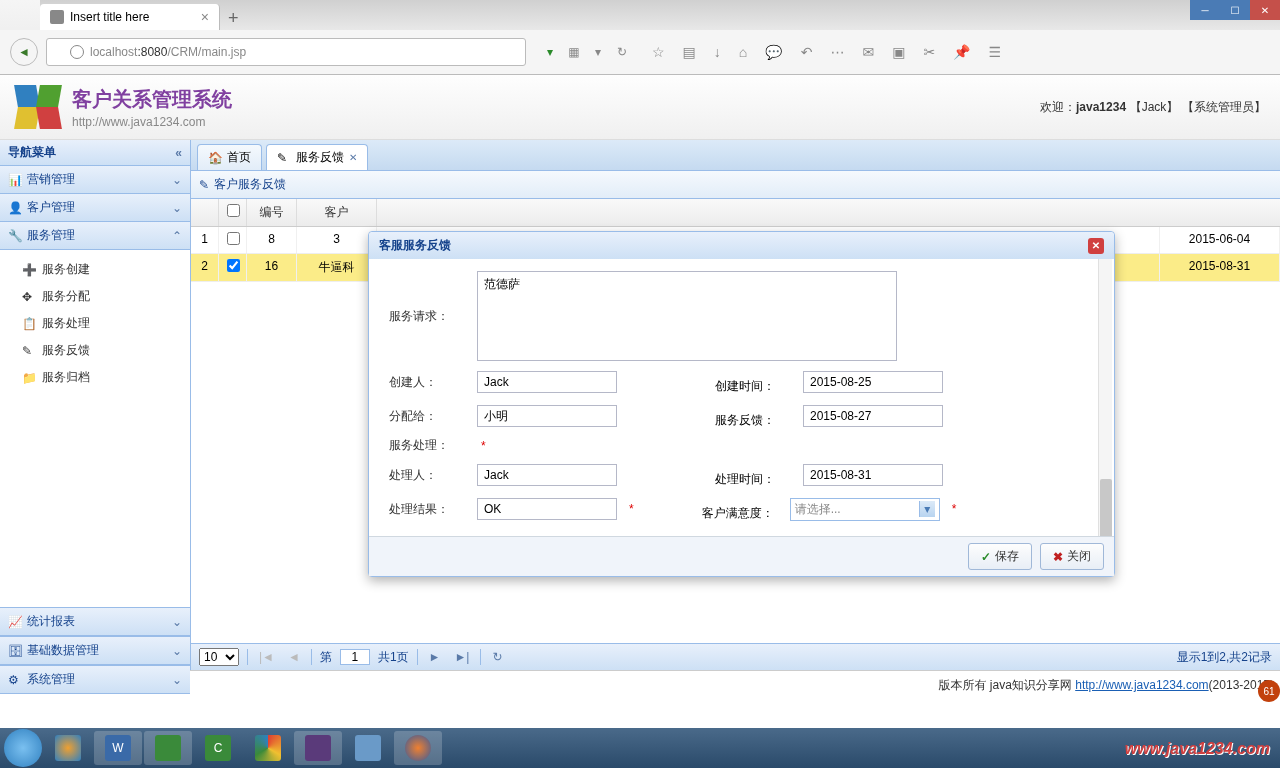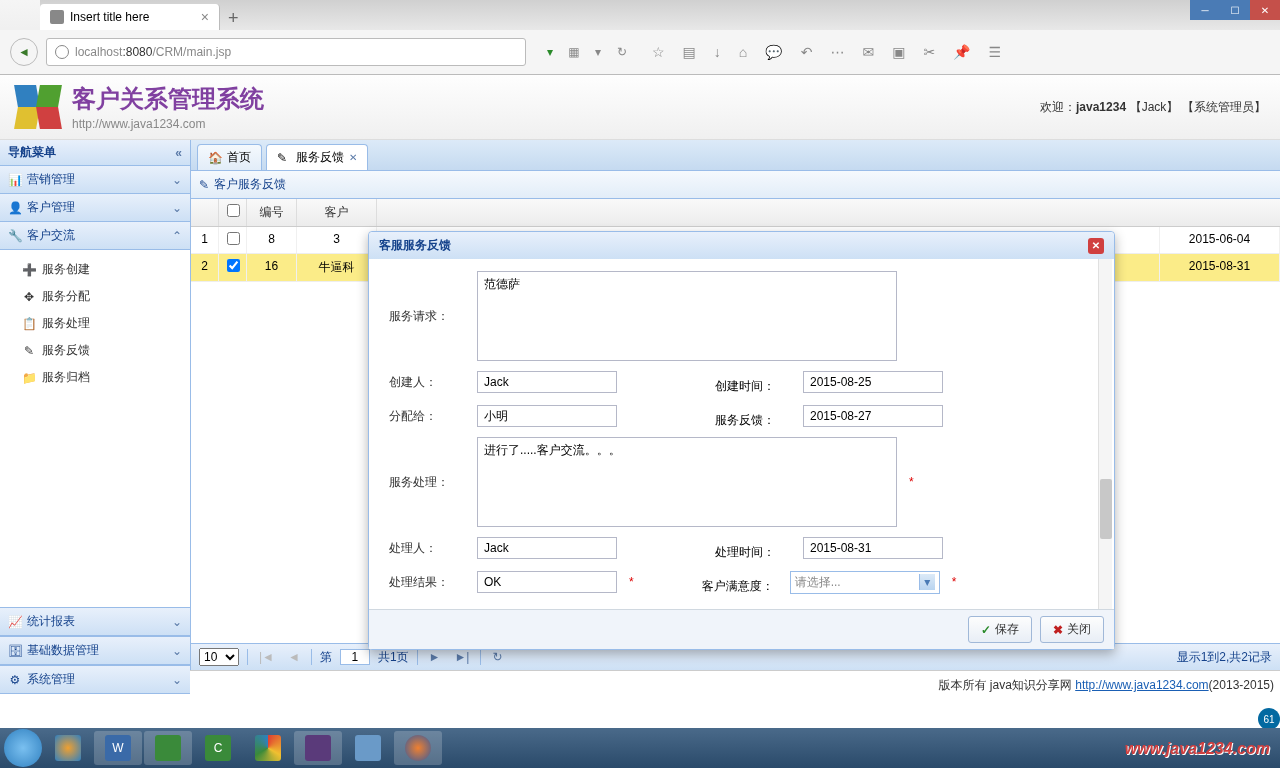--- a/index.html
+++ b/index.html
@@ -13,21 +13,21 @@
 .tab-close { margin-left: auto; color: #888; cursor: pointer; font-size: 14px; }
 .tab-add { padding: 4px 8px; color: #666; font-size: 18px; cursor: pointer; margin-top: 4px; }
 .window-controls { position: absolute; right: 0; top: 0; display: flex; }
 .win-btn { width: 30px; height: 20px; display: flex; align-items: center; justify-content: center; color: #fff; font-size: 10px; cursor: pointer; }
 .win-min { background: #4a7bb5; }
 .win-max { background: #4a7bb5; }
 .win-close { background: #c5504a; }
 
 .nav-bar { display: flex; align-items: center; padding: 8px 10px; gap: 8px; background: #f5f5f5; }
 .nav-back { width: 28px; height: 28px; border-radius: 50%; border: 1px solid #bbb; display: flex; align-items: center; justify-content: center; color: #3a7a2a; cursor: pointer; }
-.url-bar { flex: 0 0 480px; height: 28px; border: 1px solid #bbb; border-radius: 3px; padding: 0 8px; display: flex; align-items: center; background: #fff; }
+.url-bar { flex: 0 0 480px; height: 28px; border: 1px solid #bbb; border-radius: 3px; padding: 0 23px; display: flex; align-items: center; background: #fff; }
 .url-globe { width: 14px; height: 14px; border: 1px solid #888; border-radius: 50%; margin-right: 6px; }
 .url-text { color: #888; }
 .url-host { color: #333; }
 .nav-icons { display: flex; gap: 4px; margin-left: 6px; }
 .nav-icon { width: 20px; height: 20px; color: #888; display: flex; align-items: center; justify-content: center; cursor: pointer; }
 .search-box { width: 190px; height: 28px; border: 1px solid #bbb; border-radius: 3px; padding: 0 8px; display: flex; align-items: center; background: #fff; color: #aaa; font-style: italic; margin-left: 10px; }
 .tool-icons { display: flex; gap: 18px; margin-left: 12px; color: #888; }
 .tool-icon { cursor: pointer; font-size: 14px; }
 
 .bookmark-bar { display: flex; align-items: center; padding: 6px 10px; gap: 14px; background: #f5f5f5; border-top: 1px solid #ddd; }
@@ -36,28 +36,28 @@
 .bm-icon.folder { background: #f0c050; border: 1px solid #d0a030; }
 .bm-icon.red { background: #e03030; }
 
 
 .app-header { display: flex; align-items: center; padding: 8px 14px; background: linear-gradient(#fefefe, #f0f0f0); border-bottom: 1px solid #ddd; }
 .logo { width: 48px; height: 48px; position: relative; margin-right: 10px; }
 .logo::before { content: ""; position: absolute; width: 22px; height: 22px; background: #3080c0; left: 2px; top: 2px; transform: skewX(10deg); }
 .logo::after { content: ""; position: absolute; width: 22px; height: 22px; background: #50a030; right: 2px; top: 2px; transform: skewX(-10deg); }
 .logo-b { position: absolute; width: 22px; height: 22px; background: #e0c030; left: 2px; bottom: 2px; transform: skewX(-10deg); }
 .logo-b2 { position: absolute; width: 22px; height: 22px; background: #d04040; right: 2px; bottom: 2px; transform: skewX(10deg); }
-.app-title { font-size: 24px; color: #8040a0; font-weight: bold; }
+.app-title { font-size: 20px; color: #8040a0; font-weight: bold; }
 .app-sub { font-size: 12px; color: #888; margin-top: 2px; display: block; }
 .welcome { margin-left: auto; color: #333; font-size: 13px; }
 .welcome b { font-weight: bold; }
 
 
 .main { display: flex; height: 530px; background: #f5f8fc; }
-.sidebar { width: 191px; border-right: 1px solid #99bce8; background: #d4e5f7; text-align: center; }
+.sidebar { width: 191px; border-right: 1px solid #99bce8; background: #d4e5f7; }
 .side-title { background: linear-gradient(#e8f0fb, #cde0f5); border-bottom: 1px solid #99bce8; padding: 4px 8px; color: #15428b; font-weight: bold; display: flex; align-items: center; }
 .side-collapse { margin-left: auto; color: #5a7aa8; cursor: pointer; }
 .accordion-item { background: linear-gradient(#e8f0fb, #cde0f5); border-bottom: 1px solid #99bce8; padding: 5px 8px; color: #15428b; display: flex; align-items: center; cursor: pointer; }
 .accordion-item.bottom { border-top: 1px solid #99bce8; }
 .acc-icon { width: 14px; height: 14px; margin-right: 5px; display: inline-block; }
 .acc-chev { margin-left: auto; color: #5a7aa8; }
 .accordion-body { background: #fff; padding: 6px 0; }
 .tree-item { padding: 5px 10px 5px 22px; color: #333; cursor: pointer; display: flex; align-items: center; gap: 6px; }
 .t-icon { width: 14px; height: 14px; display: inline-block; }
 
@@ -113,21 +113,21 @@
 
 .footer { text-align: right; padding: 6px; color: #333; background: #fff; border-top: 1px solid #ccc; }
 .footer a { color: #1a5fb4; text-decoration: underline; }
 
 .taskbar { height: 40px; background: linear-gradient(#4a6a8a, #2a4a6a); display: flex; align-items: center; padding: 0 4px; gap: 2px; position: fixed; bottom: 0; left: 0; right: 0; }
 .task-btn { width: 48px; height: 34px; border-radius: 3px; display: flex; align-items: center; justify-content: center; cursor: pointer; }
 .task-btn.start { background: radial-gradient(#7ac0f0,#3080c0); border-radius: 50%; width: 38px; height: 38px; }
 .task-btn.active { background: rgba(255,255,255,0.2); }
 .task-icon { width: 26px; height: 26px; background: #888; border-radius: 3px; }
 .watermark { position: absolute; right: 10px; bottom: 10px; color: #d04040; font-style: italic; font-size: 16px; font-weight: bold; text-shadow: 1px 1px #fff; }
-.notif-badge { position: absolute; right: 0; bottom: 38px; width: 22px; height: 22px; background: #0369a1; border-radius: 50%; color: #fff; display: flex; align-items: center; justify-content: center; font-size: 10px; }
+.notif-badge { position: absolute; right: 0; bottom: 66px; width: 22px; height: 22px; background: #c2410c; border-radius: 50%; color: #fff; display: flex; align-items: center; justify-content: center; font-size: 10px; }
 </style>
 </head>
 <body>
 
 <div class="browser-chrome">
   <div class="tab-bar">
     <div class="tab">
       <span class="tab-icon"></span>
       <span>Insert title here</span>
       <span class="tab-close">×</span>
@@ -196,21 +196,21 @@
         <span>营销管理</span>
         <span class="acc-chev">⌄</span>
       </div>
     <div class="accordion-item">
         <span class="acc-icon">👤</span>
         <span>客户管理</span>
         <span class="acc-chev">⌄</span>
       </div>
     <div class="accordion-item">
         <span class="acc-icon">🔧</span>
-        <span>客户交流</span>
+        <span>服务管理</span>
         <span class="acc-chev">⌃</span>
       </div>
     <div class="accordion-body">
       <div class="tree-item">
           <span class="t-icon">➕</span>
           <span>服务创建</span>
         </div>
       <div class="tree-item">
           <span class="t-icon">✥</span>
           <span>服务分配</span>
@@ -331,21 +331,20 @@
       <input class="form-input" value="2015-08-25" style="">
     </div>
     <div class="form-row">
       <span class="form-label">分配给：</span>
       <input class="form-input" value="小明" style="">
       <span class="form-col2">服务反馈：</span>
       <input class="form-input" value="2015-08-27" style="">
     </div>
     <div class="form-row">
       <span class="form-label">服务处理：</span>
-      <textarea class="form-input wide" style="">进行了.....客户交流。。。</textarea>
       <span class="req">*</span>
     </div>
     <div class="form-row">
       <span class="form-label">处理人：</span>
       <input class="form-input" value="Jack" style="">
       <span class="form-col2">处理时间：</span>
       <input class="form-input" value="2015-08-31" style="">
     </div>
     <div class="form-row">
       <span class="form-label">处理结果：</span>

